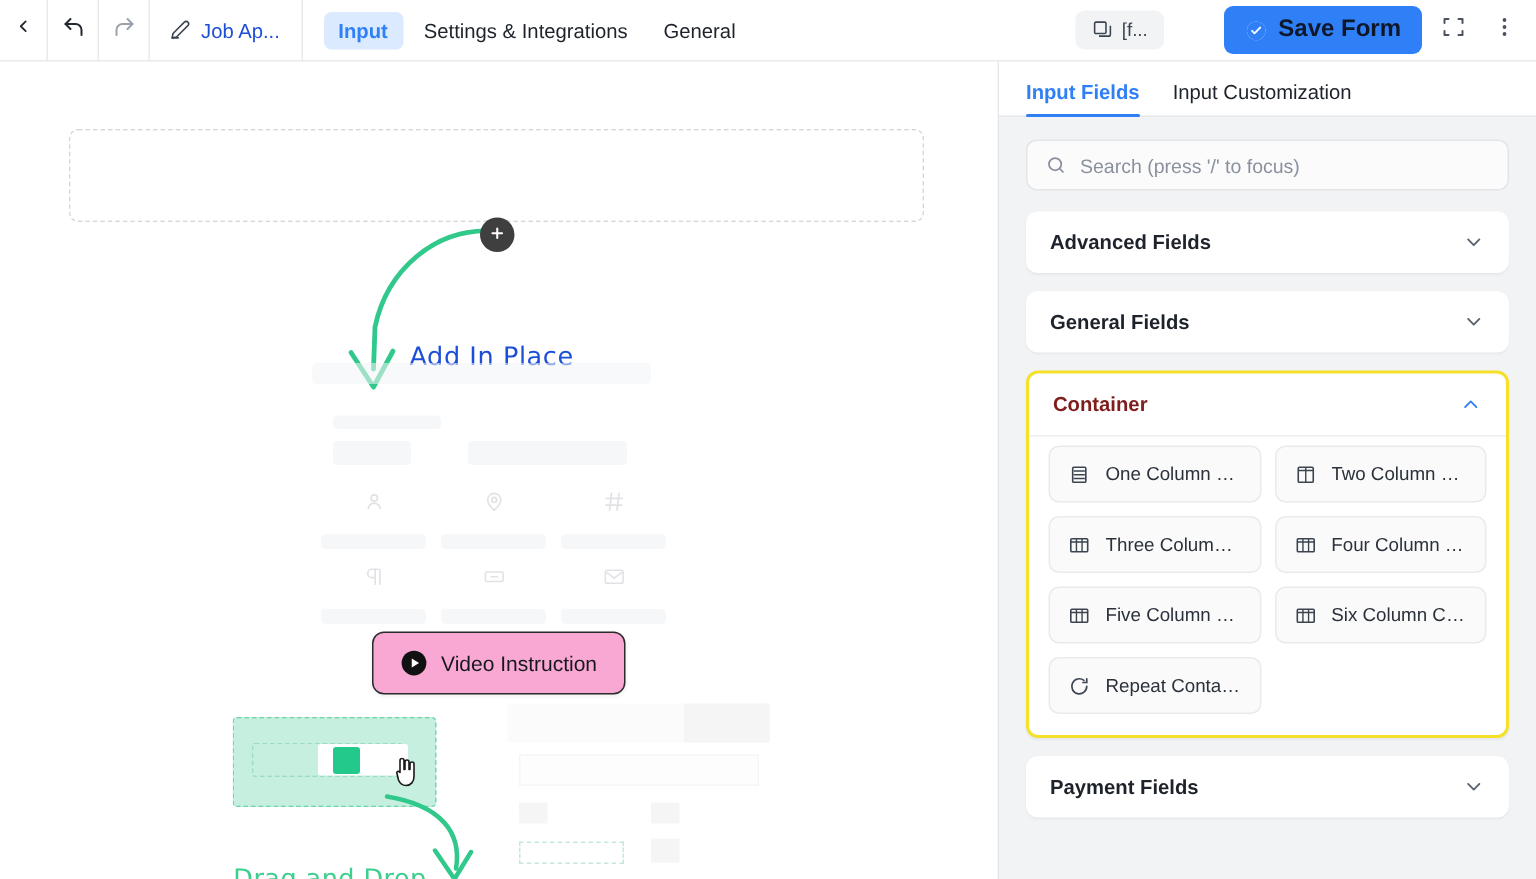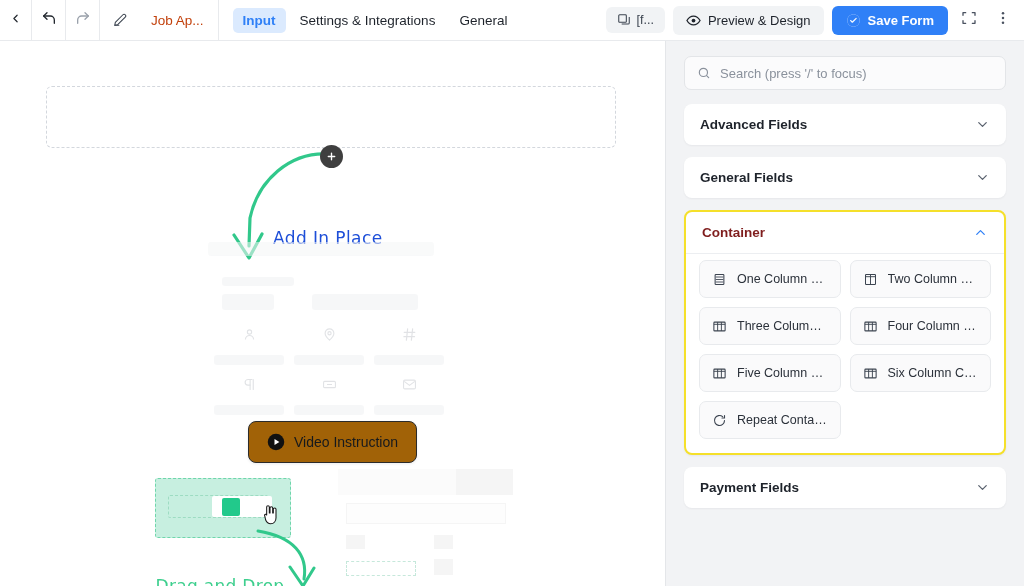--- a/index.html
+++ b/index.html
@@ -21,24 +21,24 @@
   }
   .tb-left { display: flex; align-items: center; height: 41px; }
   .tb-iconbtn {
     width: 34px; height: 41px;
     display: flex; align-items: center; justify-content: center;
     border-right: 1px solid #e8eaed;
     color: #23282f; cursor: pointer;
   }
   .tb-iconbtn:first-child { width: 32px; }
   .tb-formname {
-    display: flex; align-items: center; gap: 24px;
+    display: flex; align-items: center; gap: 7px;
     padding: 0 14px 0 13px; height: 41px;
     border-right: 1px solid #e8eaed;
-    font-size: 13.5px; color: #c2410c; font-weight: 500;
+    font-size: 13.5px; color: #1d4ed8; font-weight: 500;
     cursor: pointer; white-space: nowrap;
   }
   .tb-tabs { display: flex; align-items: center; gap: 4px; padding-left: 14px; }
   .tb-tab {
     font-size: 13.5px; color: #1e232b; padding: 5px 10px;
     border-radius: 5px; cursor: pointer; white-space: nowrap; font-weight: 500;
   }
   .tb-tab.active { background: #dbeafe; color: #2f80f7; font-weight: 600; }
   .tb-right {
     margin-left: auto; display: flex; align-items: center; gap: 8px;
@@ -52,22 +52,22 @@
   }
   .btn-preview {
     display: flex; align-items: center; gap: 7px;
     background: #f1f3f5; border-radius: 6px;
     padding: 7px 13px; font-size: 13px; color: #1e232b;
     cursor: pointer; white-space: nowrap; font-weight: 500;
   }
   .btn-save {
     display: flex; align-items: center; gap: 7px;
     background: #2f80f7; border-radius: 6px;
-    padding: 7px 14px; font-size: 13px; color: #ffffff;
-    cursor: pointer; white-space: nowrap; font-weight: 600;
+    padding: 7px 14px; font-size: 16px; color: #0f172a;
+    cursor: pointer; white-space: nowrap; font-weight: 600; margin-left: 32px;
   }
   .tb-plainicon {
     width: 26px; height: 30px; display: flex; align-items: center; justify-content: center;
     color: #4a5260; cursor: pointer;
   }
 
   
   .body { display: flex; flex: 1; min-height: 0; }
 
   
@@ -120,21 +120,21 @@
     opacity: .55;
   }
   .mf-bar { background: #f0f1f3; border-radius: 3px; }
   .mock-icons-row { display: flex; gap: 10px; }
   .mock-col { flex: 1; display: flex; flex-direction: column; align-items: center; gap: 9px; }
   .mock-ic { color: #c9ccd1; }
 
   .video-btn {
     position: absolute; left: 248px; top: 380px;
     display: flex; align-items: center; gap: 9px;
-    background: #a16207; border: 1.5px solid #2b2b2b;
+    background: #f9a8d4; border: 1.5px solid #2b2b2b;
     border-radius: 8px; padding: 11px 18px;
     font-size: 14px; color: #16191d; font-weight: 500;
     cursor: pointer; z-index: 7;
     box-shadow: 0 1px 3px rgba(0,0,0,.08);
     justify-content: space-between;
   }
 
   
   .dnd-wrap { position: absolute; left: 142px; top: 428px; width: 370px; height: 160px; }
   .dnd-green-box {
@@ -272,29 +272,20 @@
     <div class="tb-right">
       <div class="btn-chip">
         <span style="display:flex">
           <svg width="14" height="14" viewBox="0 0 24 24" fill="none" stroke="currentColor" stroke-width="1.8" stroke-linejoin="round">
               <rect x="3" y="3" width="13" height="13" rx="1.5"></rect>
               <path d="M8 19h11a2 2 0 0 0 2-2V7"></path>
             </svg>
         </span>
         <span>[f...</span>
       </div>
-      <div class="btn-preview">
-        <span style="display:flex">
-          <svg width="15" height="15" viewBox="0 0 24 24" fill="none" stroke="currentColor" stroke-width="2">
-              <path d="M1.5 12S5.5 5 12 5s10.5 7 10.5 7-4 7-10.5 7S1.5 12 1.5 12Z"></path>
-              <circle cx="12" cy="12" r="3" fill="currentColor" stroke="none"></circle>
-            </svg>
-        </span>
-        <span>Preview &amp; Design</span>
-      </div>
       <div class="btn-save">
         <span style="display:flex">
           <svg width="15" height="15" viewBox="0 0 24 24" fill="currentColor">
               <circle cx="12" cy="12" r="10" fill="#ffffff" opacity=".95"></circle>
               <path d="M12 2a10 10 0 1 0 0 20 10 10 0 0 0 0-20Zm5 7.2-6.2 6.2a1 1 0 0 1-1.4 0L6.9 12.9a1 1 0 1 1 1.4-1.4l1.8 1.8 5.5-5.5A1 1 0 0 1 17 9.2Z" fill="#2f80f7"></path>
             </svg>
         </span>
         <span>Save Form</span>
       </div>
       <div class="tb-plainicon">
@@ -446,20 +437,24 @@
           <div class="mf2" style="left:8px;top:92px;width:70px;height:15px;background:transparent;border:1px dashed #a9ddc8"></div>
           <div class="mf2" style="left:96px;top:90px;width:19px;height:16px"></div>
 
         </div>
       </div>
 
       <div class="anno-drag">Drag and Drop Element</div>
     </div>
 
     <div class="sidebar">
+      <div class="sb-tabs">
+        <div class="sb-tab active">Input Fields</div>
+        <div class="sb-tab">Input Customization</div>
+      </div>
 
       <div class="sb-scroll">
 
         <div class="search-box">
           <span style="display:flex;color:#8a919c">
             <svg width="14" height="14" viewBox="0 0 24 24" fill="none" stroke="currentColor" stroke-width="2">
                 <circle cx="11" cy="11" r="7"></circle>
                 <path d="m20 20-3.5-3.5" stroke-linecap="round"></path>
               </svg>
           </span>

